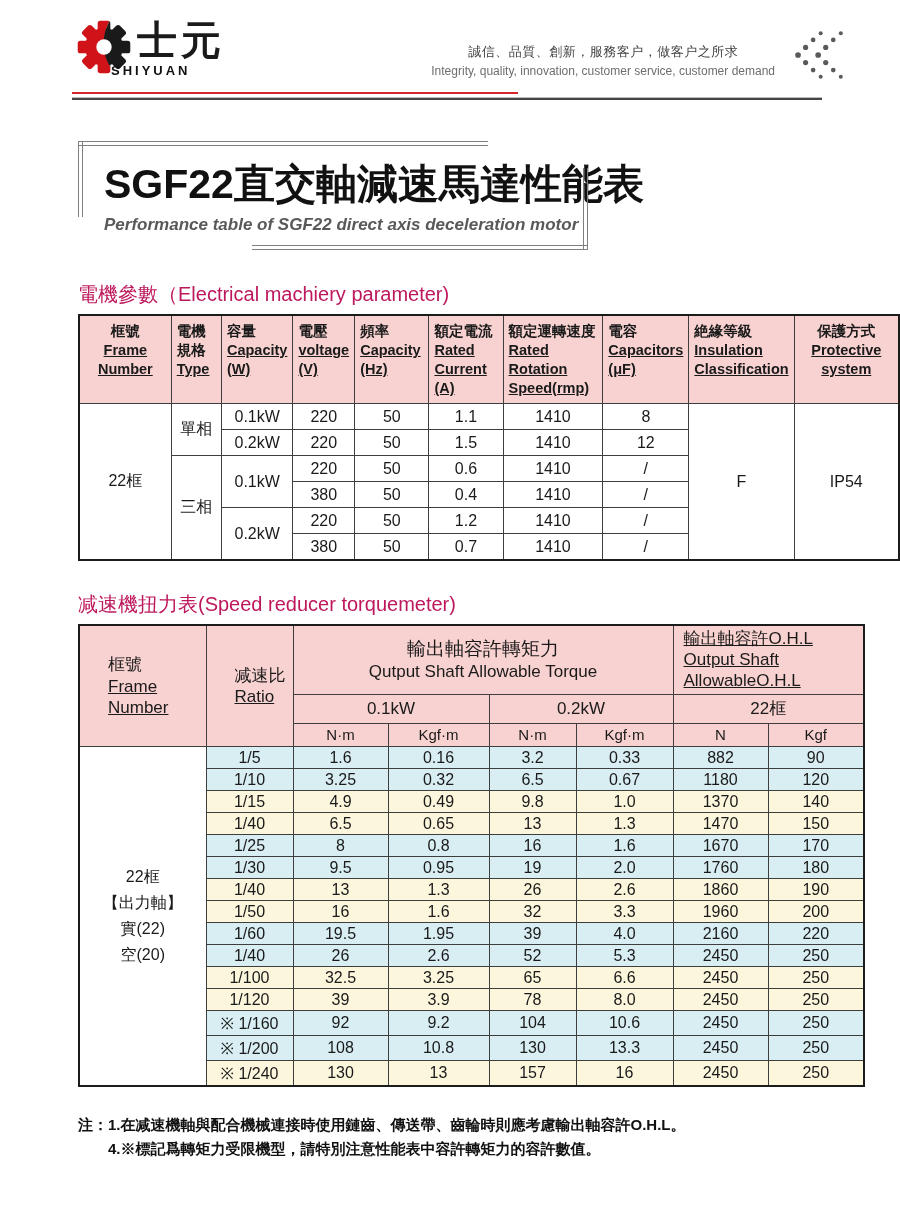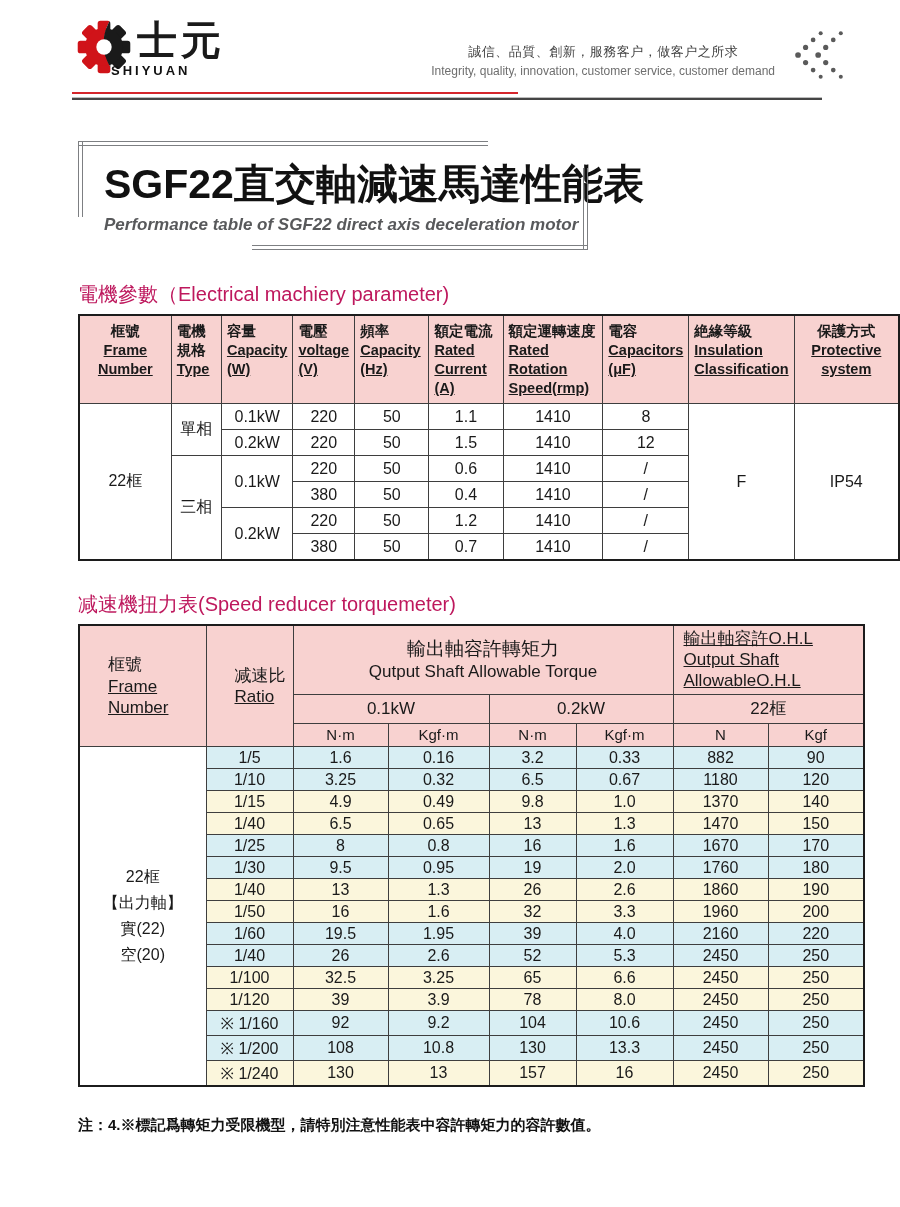--- a/index.html
+++ b/index.html
@@ -475,15 +475,16 @@
     <td>16</td>
     <td>2450</td>
     <td>250</td>
   </tr>
 </tbody>
 </table>
 
 <div class="notes">
   <div class="notes-prefix">注：</div>
   <div class="notes-items">
+    <div>1.在减速機軸與配合機械連接時使用鏈齒、傳送帶、齒輪時則應考慮輸出軸容許O.H.L。</div>
     <div>4.※標記爲轉矩力受限機型，請特別注意性能表中容許轉矩力的容許數值。</div>
   </div>
 </div>
 
 </body></html>

